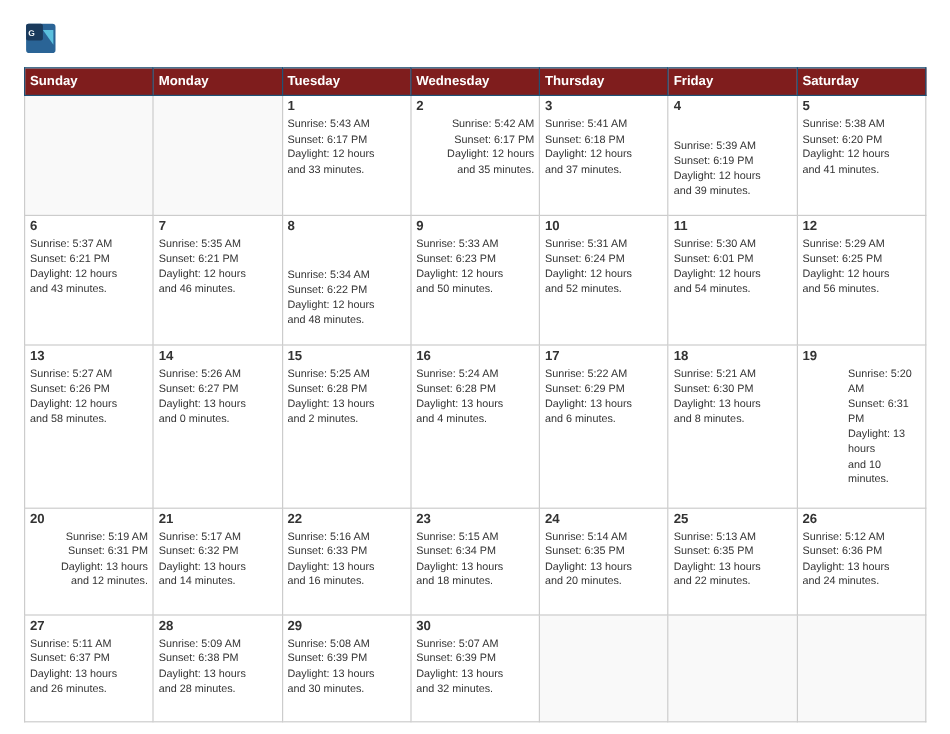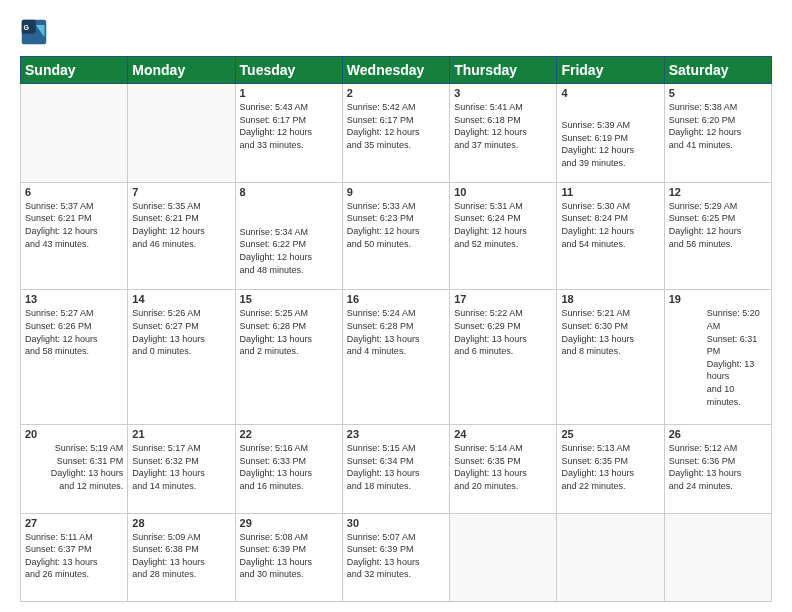--- a/index.html
+++ b/index.html
@@ -56,23 +56,23 @@
       color: #444;
     }
     .calendar {
       flex: 1;
       border: 1px solid #ccc;
       border-collapse: collapse;
       width: 100%;
       table-layout: fixed;
     }
     .calendar th {
-      background: #15803d;
+      background: #7f1d1d;
       color: #fff;
-      font-size: 14px;
+      font-size: 11px;
       font-weight: bold;
       padding: 5px 4px;
       text-align: left;
       border: 1px solid #1e5276;
     }
     .calendar td {
       border: 1px solid #ccc;
       vertical-align: top;
       padding: 3px 4px;
       font-size: 9.5px;
@@ -135,21 +135,21 @@
           <td class="empty"></td>
           <td>
             <span class="day-num">1</span>
             <div class="day-info" style="white-space: pre-line;">Sunrise: 5:43 AM
 Sunset: 6:17 PM
 Daylight: 12 hours
 and 33 minutes.</div>
           </td>
           <td>
             <span class="day-num">2</span>
-            <div class="day-info" style="white-space: pre-line;">Sunrise: 5:42 AM
+            <div class="day-info" style="white-space: pre-line; text-align: right;">Sunrise: 5:42 AM
 Sunset: 6:17 PM
 Daylight: 12 hours
 and 35 minutes.</div>
           </td>
           <td>
             <span class="day-num">3</span>
             <div class="day-info" style="white-space: pre-line;">Sunrise: 5:41 AM
 Sunset: 6:18 PM
 Daylight: 12 hours
 and 37 minutes.</div>
@@ -201,21 +201,21 @@
           <td>
             <span class="day-num">10</span>
             <div class="day-info" style="white-space: pre-line;">Sunrise: 5:31 AM
 Sunset: 6:24 PM
 Daylight: 12 hours
 and 52 minutes.</div>
           </td>
           <td>
             <span class="day-num">11</span>
             <div class="day-info" style="white-space: pre-line;">Sunrise: 5:30 AM
-Sunset: 8:24 PM
+Sunset: 6:01 PM
 Daylight: 12 hours
 and 54 minutes.</div>
           </td>
           <td>
             <span class="day-num">12</span>
             <div class="day-info" style="white-space: pre-line;">Sunrise: 5:29 AM
 Sunset: 6:25 PM
 Daylight: 12 hours
 and 56 minutes.</div>
           </td>

